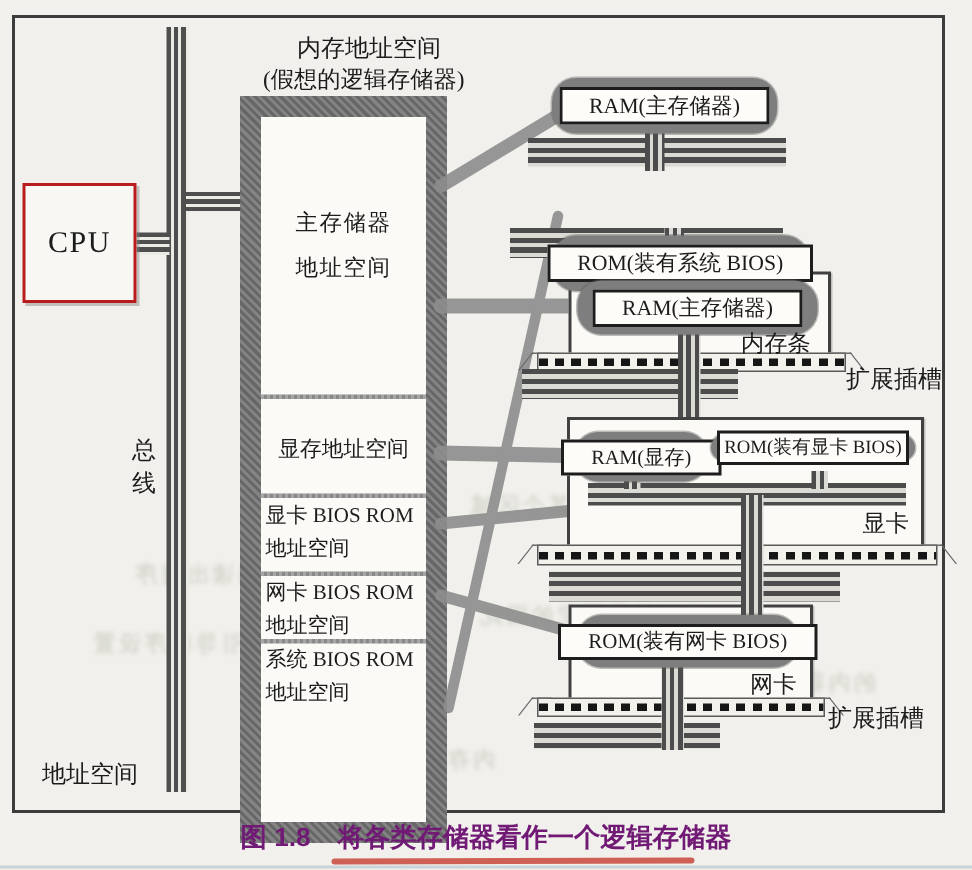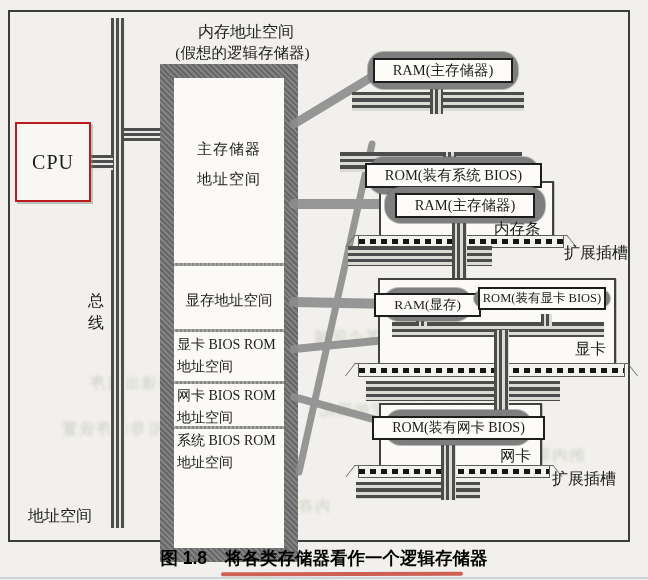--- a/index.html
+++ b/index.html
@@ -45,21 +45,21 @@
         repeating-linear-gradient(90deg,#161616 0 6px,transparent 6px 11px) center / 100% 5px no-repeat,#f3f1ec;}
   .slot::before,.slot::after{content:"";position:absolute;top:-1px;width:12px;height:100%;
         border:1px solid #6a6a6a;border-right:none;border-bottom:none;transform:skewX(-38deg);}
   .slot::before{left:-9px;} .slot::after{right:-9px;border-left:none;border-right:1px solid #6a6a6a;transform:skewX(38deg);}
 
   .tag{position:absolute;font-size:15.5px;white-space:nowrap;text-align:center;}
   .hdr{position:absolute;text-align:center;font-size:16px;white-space:nowrap;}
 
   
   .caption-row{position:absolute;left:0;top:546px;width:100%;display:flex;justify-content:center;gap:18px;
-        font-family:"Liberation Sans","DejaVu Sans",sans-serif;font-weight:bold;font-size:17.5px;color:#000000;}
+        font-family:"Liberation Sans","DejaVu Sans",sans-serif;font-weight:bold;font-size:17.5px;color:#701a75;}
   .red-underline{position:absolute;left:221px;top:572px;width:242px;height:4px;background:#c8463b;
         border-radius:2px;transform:rotate(-.15deg);opacity:.85;}
   .page-rule{position:absolute;left:0;top:577px;width:648px;height:2px;background:#c9d4da;}
 
   
   .bleed{position:absolute;color:#99a08f;opacity:.3;filter:blur(1.4px);transform:scaleX(-1);
         font-weight:bold;font-size:15px;letter-spacing:2px;white-space:nowrap;}
 </style>
 </head>
 <body>

